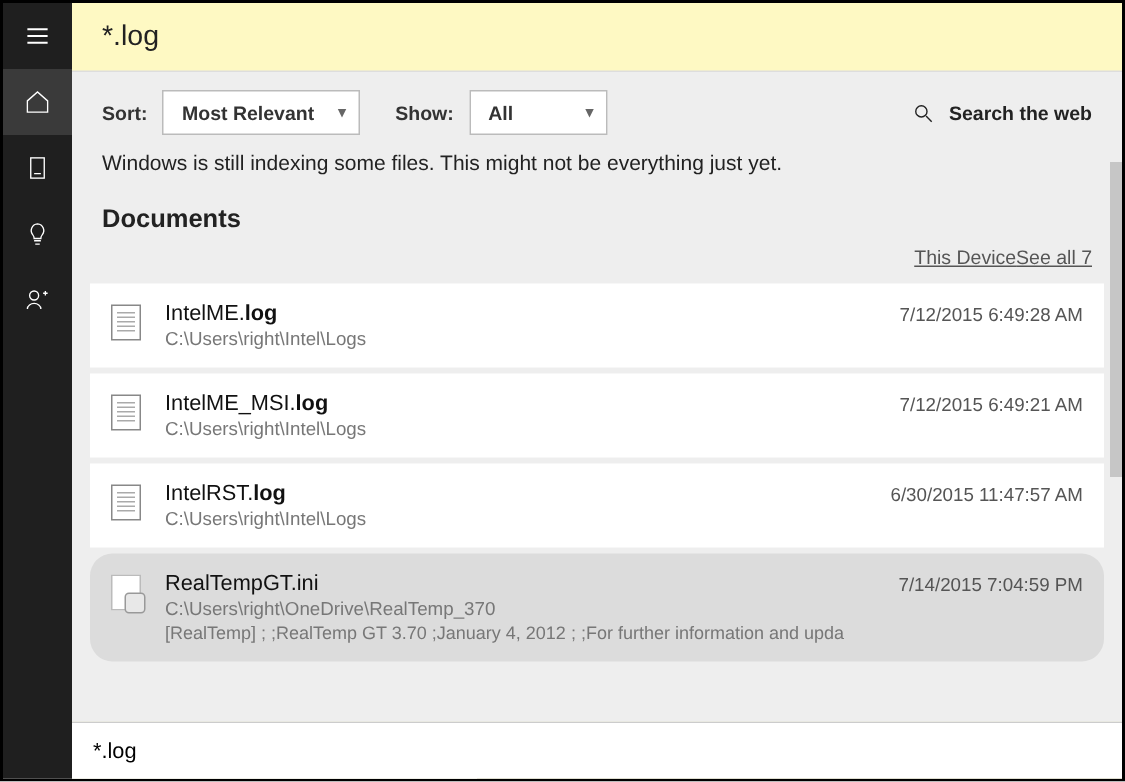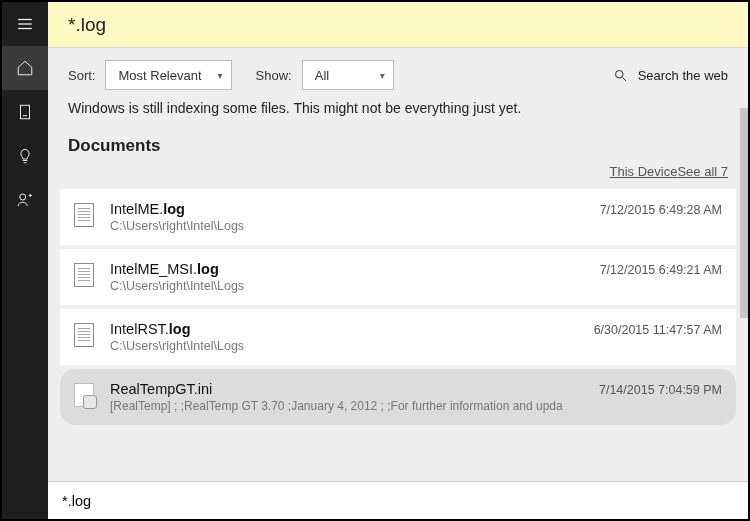--- a/index.html
+++ b/index.html
@@ -6,21 +6,21 @@
   html, body { width: 750px; height: 521px; font-family: "Segoe UI", Arial, sans-serif; overflow: hidden; background: #fff; }
   .app { display: flex; width: 100%; height: 100%; border: 2px solid #000; }
   .sidebar { width: 46px; background: #1f1f1f; display: flex; flex-direction: column; align-items: center; padding-top: 0; }
   .side-btn { width: 46px; height: 44px; display: flex; align-items: center; justify-content: center; color: #fff; cursor: pointer; }
   .side-btn.active { background: #3a3a3a; }
   .side-btn svg { width: 18px; height: 18px; stroke: #fff; fill: none; stroke-width: 1.2; }
   .hamburger svg { stroke-width: 1.6; }
   .main { flex: 1; display: flex; flex-direction: column; background: #fef9c3; position: relative; }
   .titlebar { height: 46px; display: flex; align-items: center; padding: 0 20px; font-size: 19px; color: #222; border-bottom: 1px solid #ddd; }
   .content { flex: 1; background: #eeeeee; overflow-y: auto; position: relative; }
-  .filterbar { display: flex; align-items: center; padding: 12px 20px 10px 20px; font-size: 13px; color: #333; gap: 10px; }
+  .filterbar { display: flex; align-items: center; padding: 12px 20px 10px 20px; font-size: 13px; color: #333; gap: 10px; font-weight: bold; }
   .filterbar .spacer { flex: 1; }
   .dropdown { display: inline-flex; align-items: center; border: 1px solid #bbb; background: #fff; height: 30px; padding: 0 8px 0 12px; font-size: 13px; cursor: pointer; gap: 16px; }
   .dropdown .chev { font-size: 10px; color: #666; }
   .dropdown.wide { min-width: 92px; justify-content: space-between; }
   .searchweb { display: flex; align-items: flex-end; gap: 10px; font-size: 13px; color: #222; cursor: pointer; }
   .searchweb svg { width: 15px; height: 15px; stroke: #222; fill: none; stroke-width: 1.5; }
   .indexing { padding: 0 20px 14px 20px; font-size: 14px; color: #222; }
   .section-header { padding: 6px 4px 2px 20px; font-size: 17px; font-weight: 600; color: #222; }
   .section-sub { display: flex; justify-content: flex-end; align-items: baseline; padding: 6px 20px 10px 20px; font-size: 13px; color: #555; text-decoration: underline; }
   .section-sub .seeall { color: #555; cursor: pointer; }
@@ -149,20 +149,21 @@
           </div>
           <div class="card-time">6/30/2015 11:47:57 AM</div>
         </div>
 
         <div class="card selected">
           <div class="icon">
               <div class="ini-icon"></div>
             </div>
           <div class="card-body">
             <div class="card-title"><span>RealTempGT.ini</span></div>
+            <div class="card-path">C:\Users\right\OneDrive\RealTemp_370</div>
             <div class="card-extra">[RealTemp] ; ;RealTemp GT 3.70 ;January 4, 2012 ; ;For further information and upda</div>
           </div>
           <div class="card-time">7/14/2015 7:04:59 PM</div>
         </div>
 
       </div>
     </div>
 
     <div class="bottombar">
       <input class="searchbox" value="*.log" style="">

